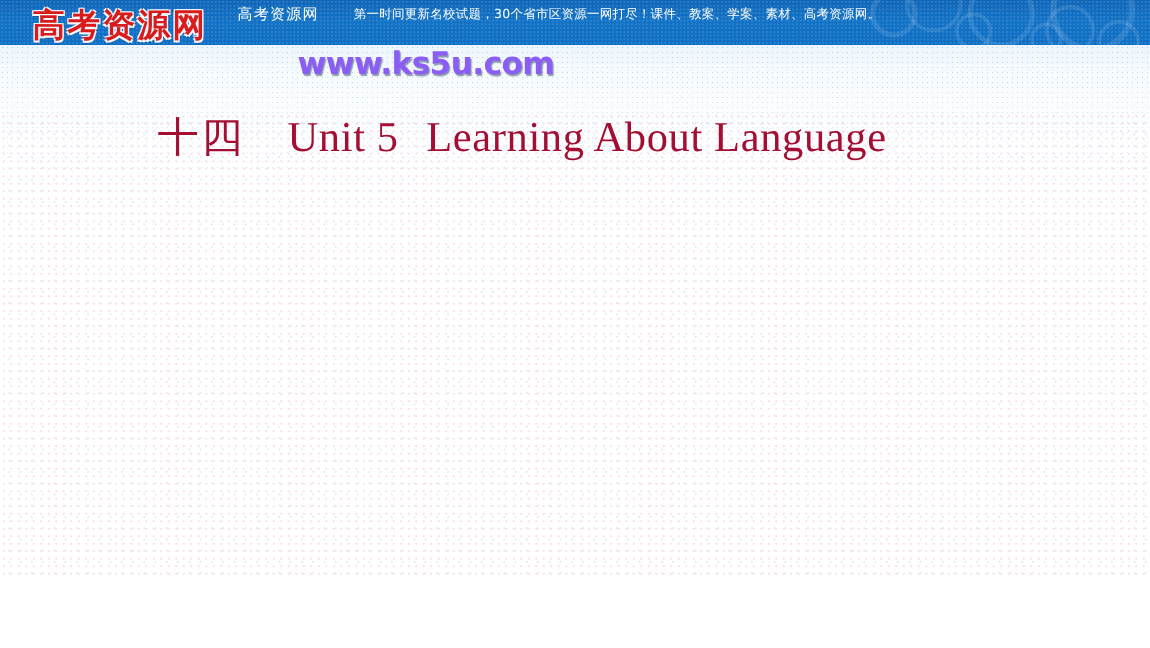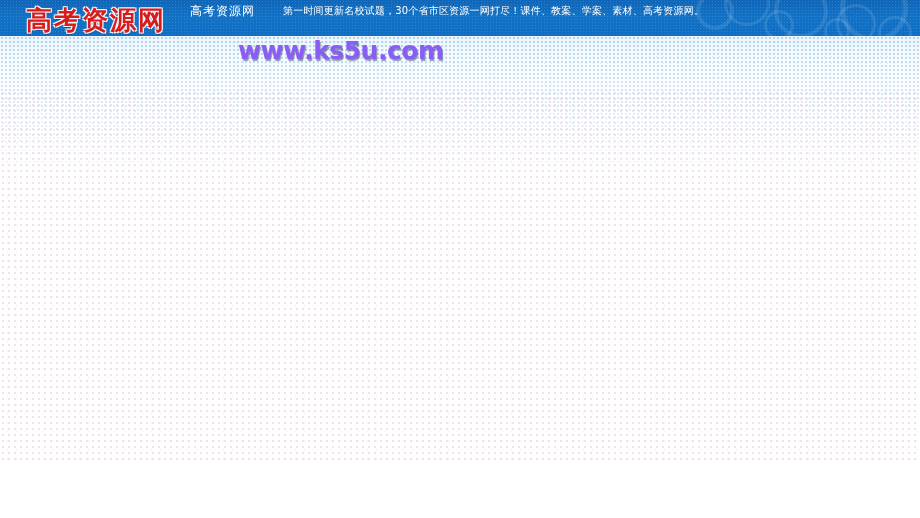--- a/index.html
+++ b/index.html
@@ -208,20 +208,23 @@
     <div class="swirl s6"></div>
     <div class="swirl s7"></div>
     <div class="swirl s8"></div>
   </div>
 
   <div class="brand-logo">高考资源网</div>
 
   <div class="brand-url">www.ks5u.com</div>
 
 
+  <div class="slide-title">
+    <span class="title-cn">十四</span><span class="title-gap"></span><span>Unit 5</span><span class="title-gap-sm"></span><span>Learning About Language</span>
+  </div>
 
   <div class="footer-bar">
     <div class="footer-texture"></div>
   </div>
 
   <div class="footer-brand">高考资源网</div>
 
   <div class="footer-text">第一时间更新名校试题，30个省市区资源一网打尽！课件、教案、学案、素材、高考资源网。</div>
 
 </div>

